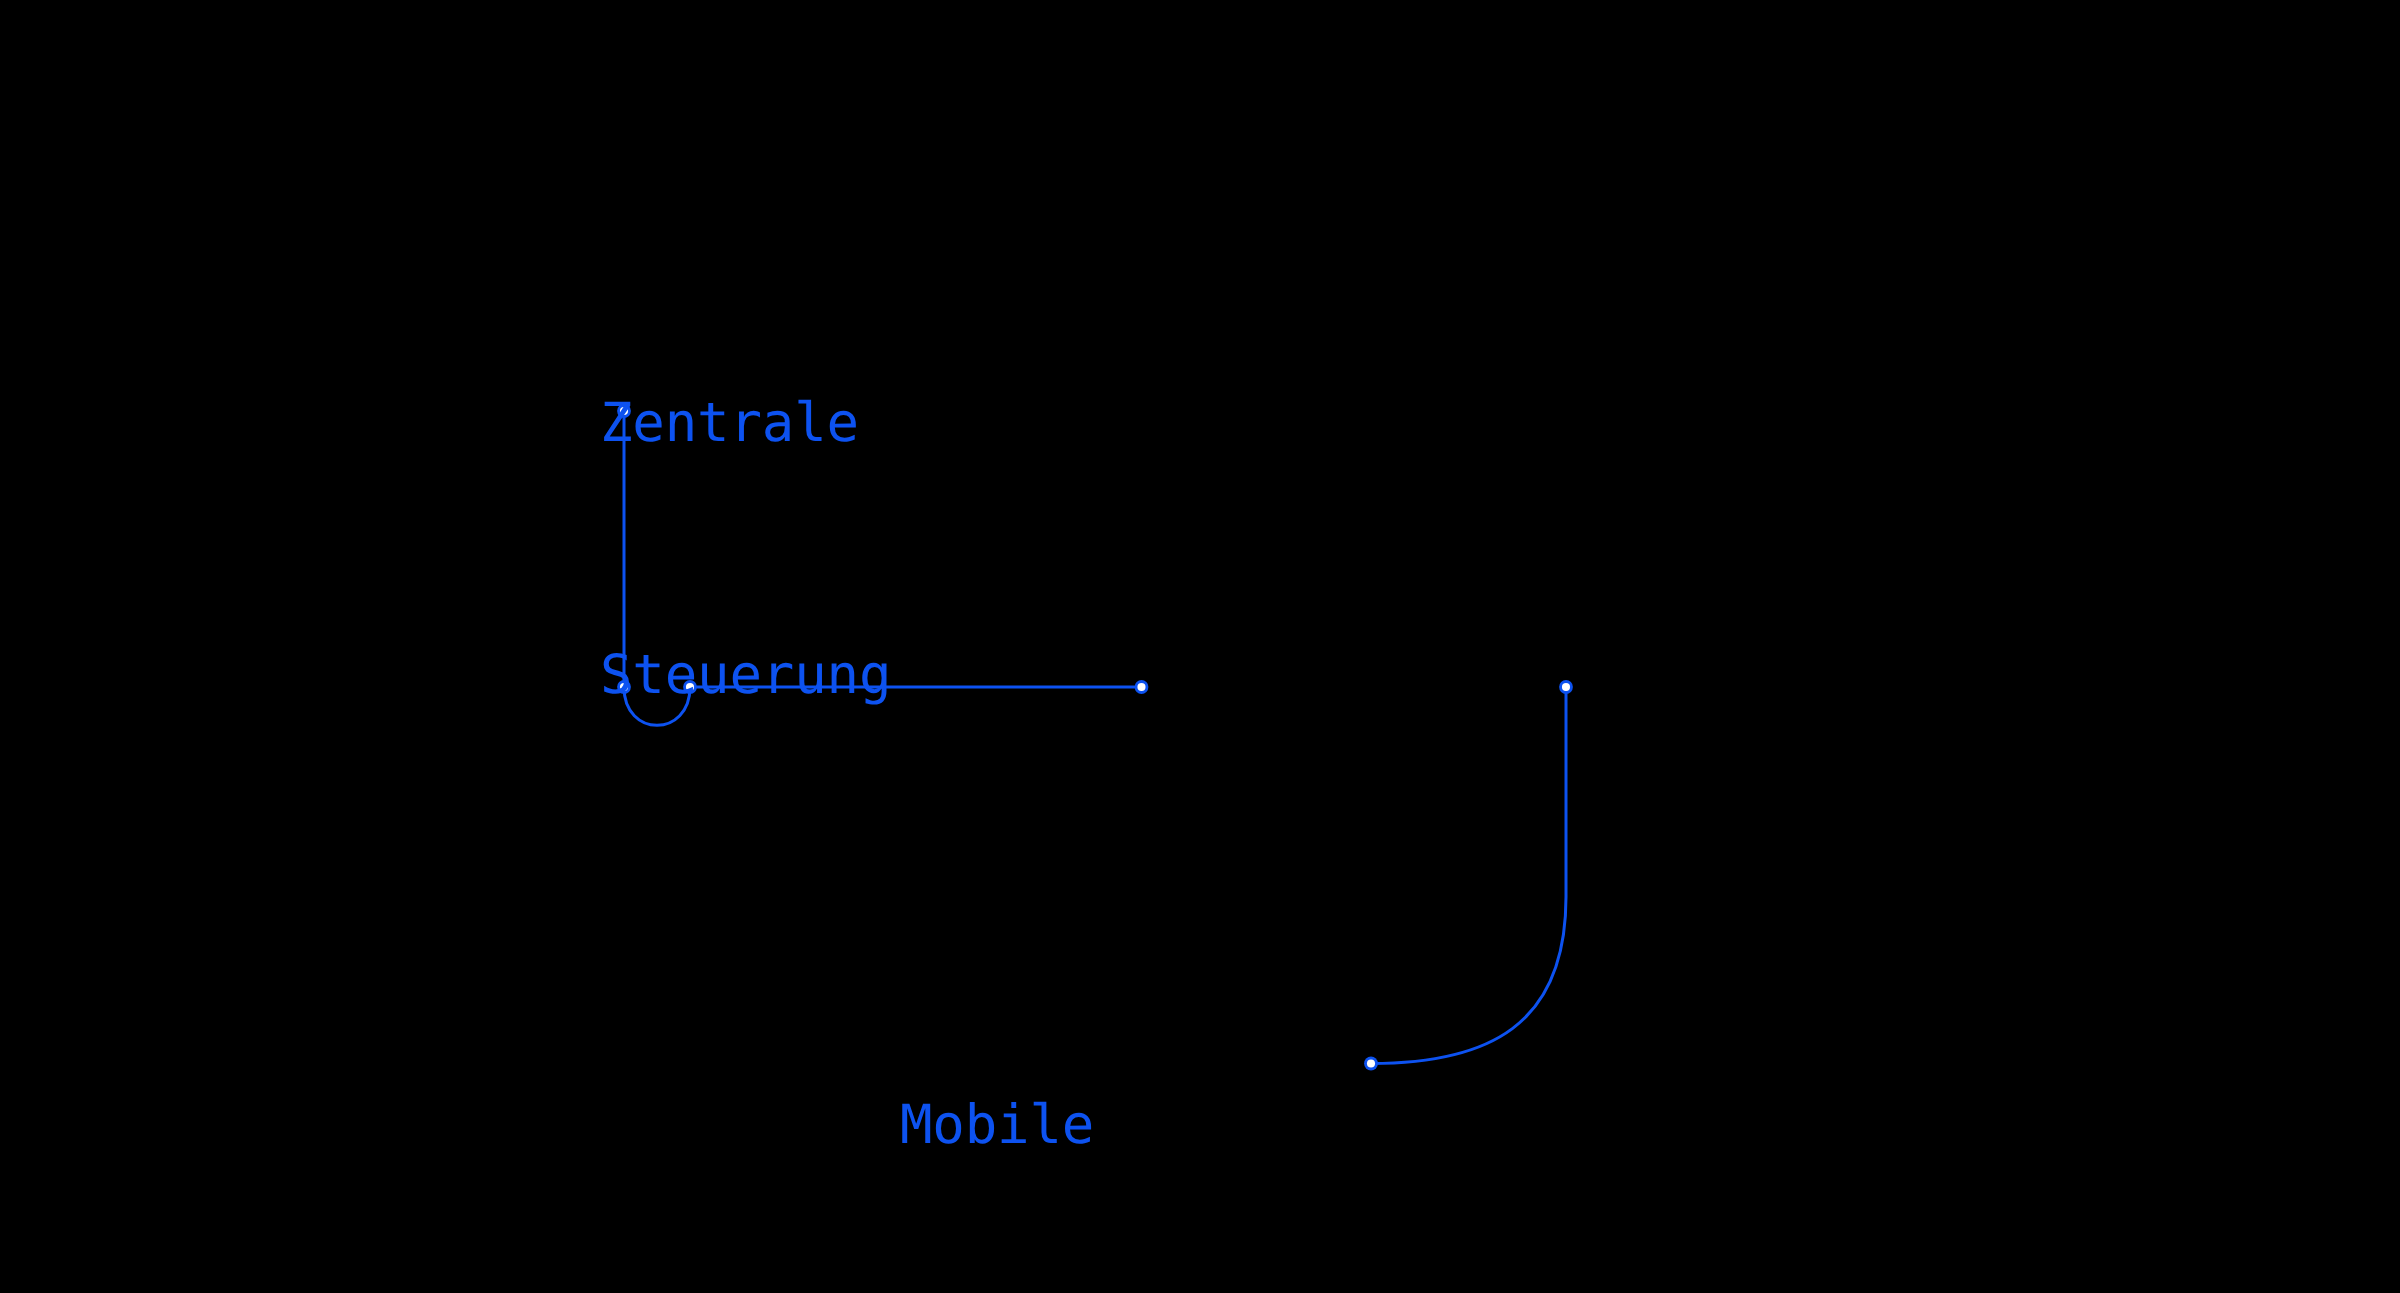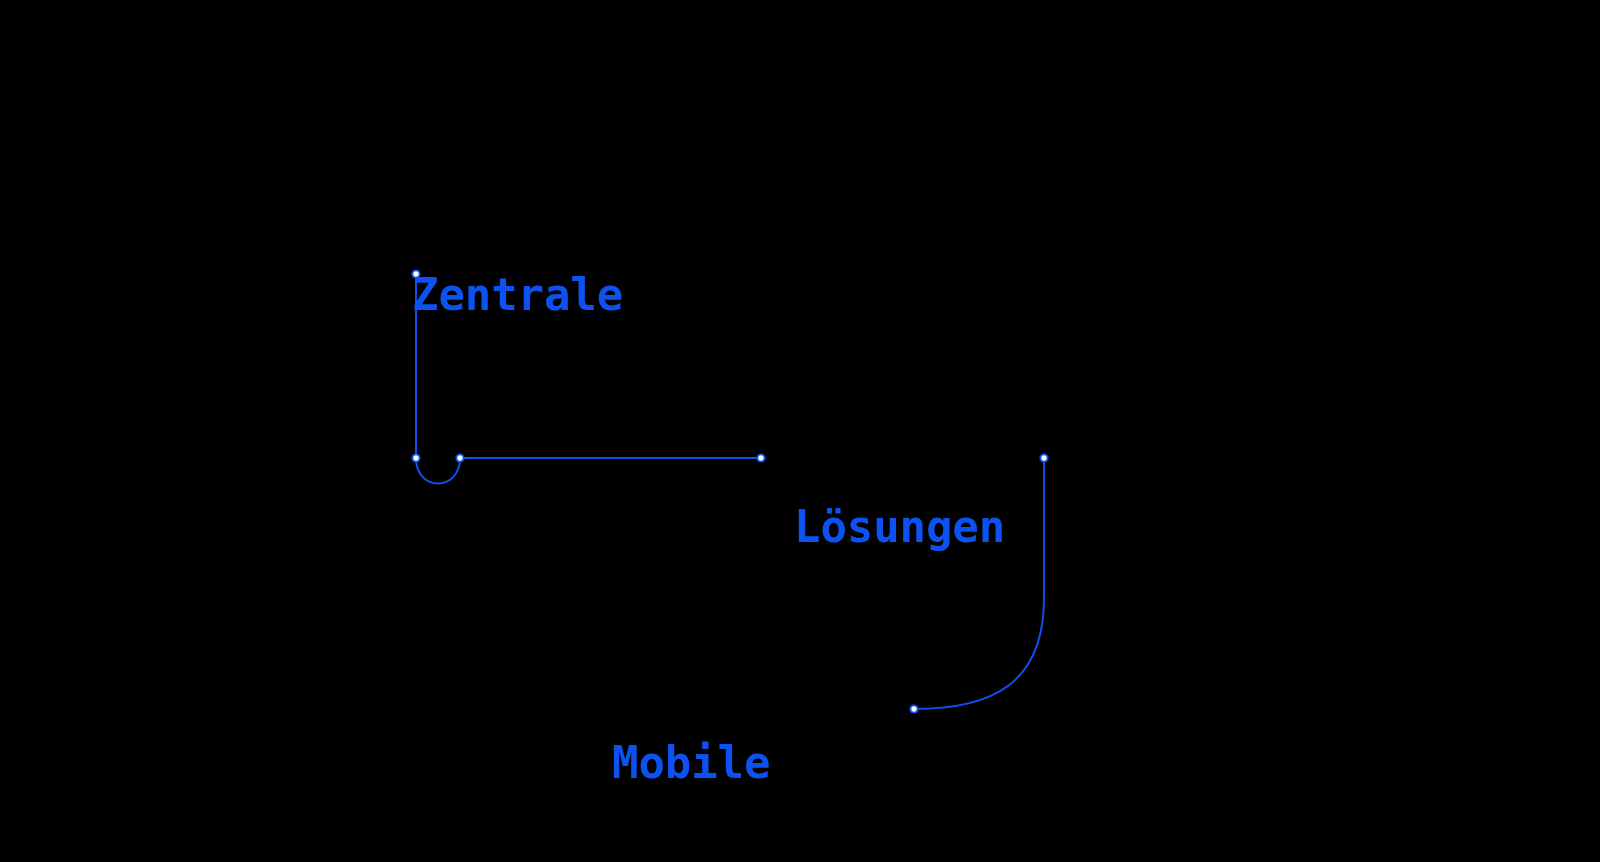--- a/index.html
+++ b/index.html
@@ -23,24 +23,24 @@
   #connector-layer {
     position: absolute;
     left: 0;
     top: 0;
     width: 1600px;
     height: 862px;
     display: block;
   }
   .node-label {
     position: absolute;
-    margin: 16px;
+    margin: 4px;
     font-family: "DejaVu Sans Mono", "Liberation Mono", monospace;
-    font-weight: 700;
-    font-size: 44px;
+    font-weight: 400;
+    font-size: 36px;
     line-height: 56px;
     letter-spacing: -0.1px;
     white-space: pre;
     color: #0d52f0;
     -webkit-font-smoothing: antialiased;
   }
   #label-zentrale-steuerung {
     left: 396px;
     top: 139px;
   }
@@ -94,24 +94,24 @@
     </g>
 
     <g>
       <circle cx="914" cy="709" r="4.6" fill="#0d52f0"></circle>
       <circle cx="914" cy="709" r="2.7" fill="#ffffff"></circle>
     </g>
   </svg>
 
   <div id="label-zentrale-steuerung" class="node-label">
     <div>Zentrale</div>
+    <div>Steuerung</div>
   </div>
 
   <div id="label-individualisierte-loesungen" class="node-label">
-    <div>Lösungen</div>
   </div>
 
   <div id="label-mobile-sicherheit" class="node-label">
     <div>Mobile</div>
     
   </div>
 
 </div>
 
 </body></html>

